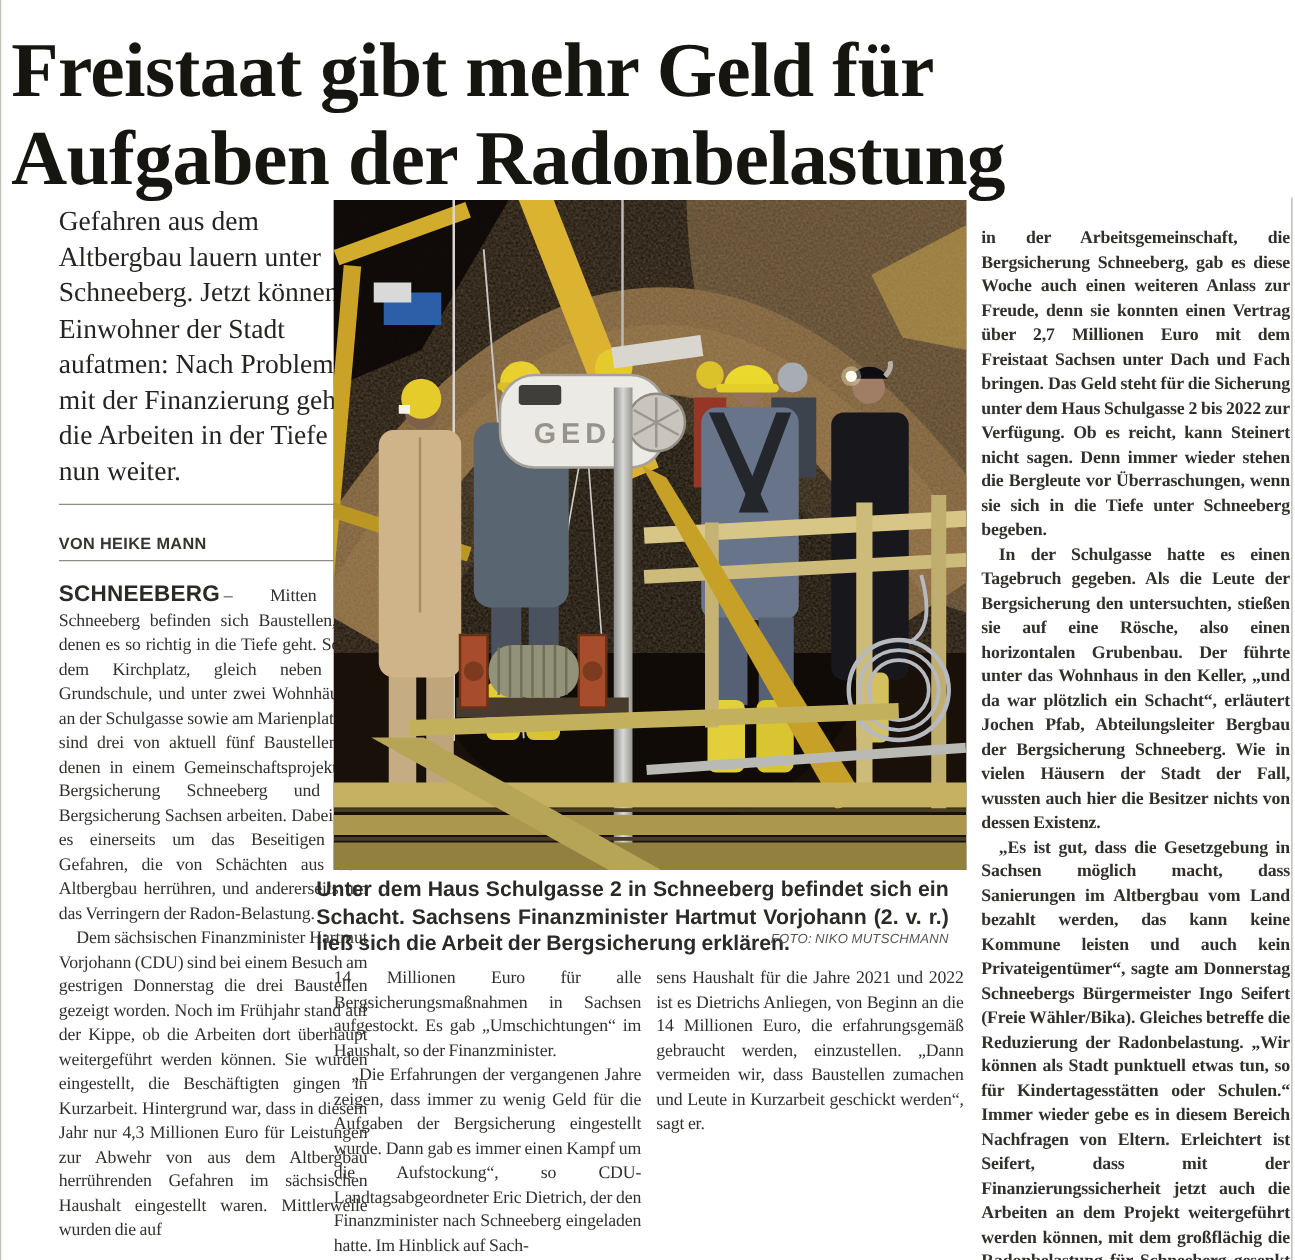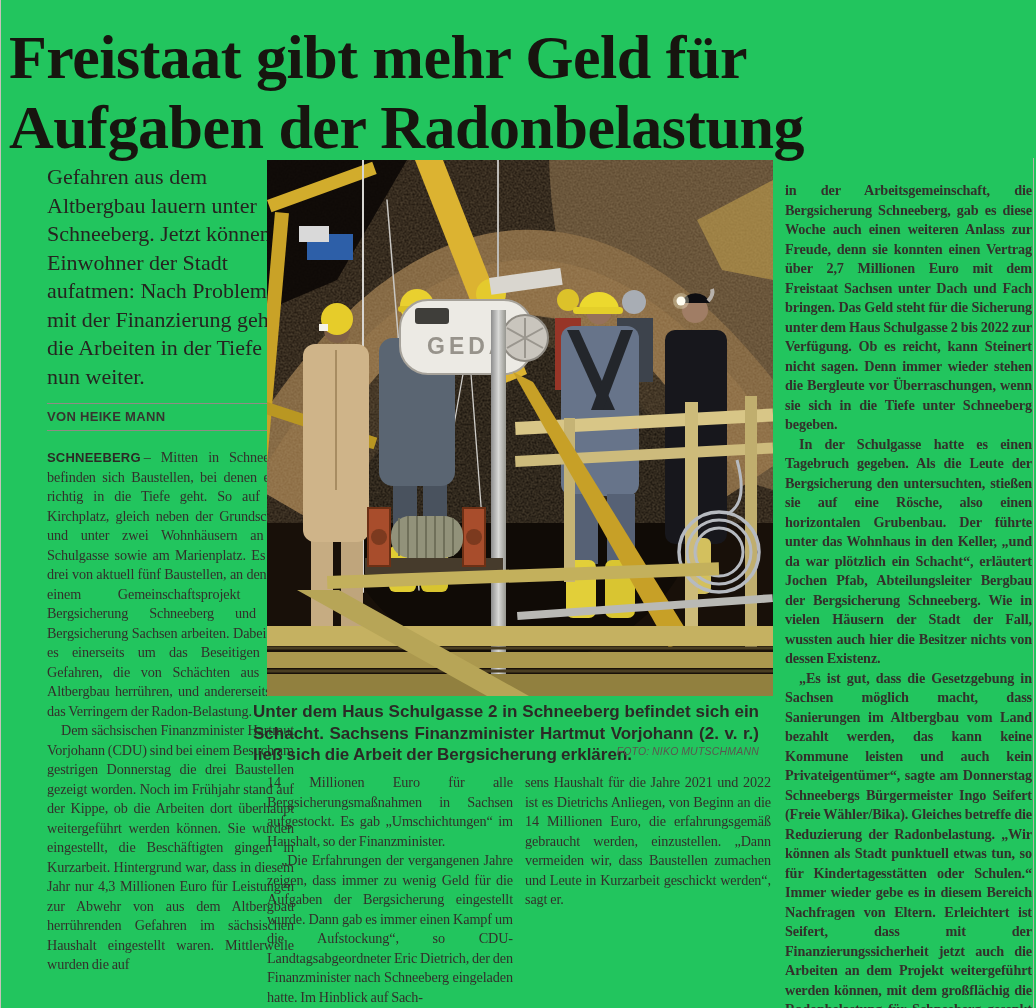--- a/index.html
+++ b/index.html
@@ -1,41 +1,41 @@
 <!DOCTYPE html>
 <html lang="de"><head>
 <meta charset="utf-8">
 <style>
   html,body{margin:0;padding:0;background:#e8e6e2;}
-  .page{position:relative;width:1036px;height:1008px;background:#22c55e;overflow:hidden;
+  .page{position:relative;width:1036px;height:1008px;background:#ffffff;overflow:hidden;
         border-left:1px solid #c6c2ba;box-sizing:border-box;}
   .edge-rule{position:absolute;top:158px;bottom:0;width:1px;background:#b5b1a9;}
   .edge-rule.right{right:2px;}
 
   
   .headline{position:absolute;left:8px;top:-20px;width:1014px;
     font-family:"Liberation Serif",serif;font-weight:700;font-size:62px;line-height:70px;
     color:#17150f;letter-spacing:-0.5px;}
 
   
   .col{position:absolute;overflow:hidden;font-family:"Liberation Serif",serif;color:#33302b;}
   .col1{left:10px;top:163px;width:247px;height:845px;margin-left:36px;}
   .col4{left:784px;top:181px;width:247px;height:845px;font-weight:bold;}
   .cols23{left:266px;top:773px;width:506px;height:235px;display:flex;gap:12px;position:absolute;overflow:hidden;}
   .cols23 .subcol{width:246px;flex:0 0 246px;font-family:"Liberation Serif",serif;color:#33302b;}
 
   .lede{font-size:22px;line-height:28.5px;color:#262420;margin:0 0 12px 0;}
   .byline-block{border-top:1px solid #908c84;border-bottom:1px solid #908c84;
-    padding:5px 0 6px 0;font-family:"Liberation Sans",sans-serif;font-weight:700;
+    padding:23px 0 6px 0;font-family:"Liberation Sans",sans-serif;font-weight:700;
     font-size:13px;letter-spacing:.3px;color:#37342f;}
   .body-start{margin-top:17px;}
   p.body{margin:0;font-size:14.2px;line-height:19.5px;text-align:justify;
     word-spacing:-0.6px;letter-spacing:-0.1px;hyphens:auto;}
   p.body.indent{text-indent:14px;}
-  .dateline{font-family:"Liberation Sans",sans-serif;font-weight:700;font-size:13px;
+  .dateline{font-family:"Liberation Sans",sans-serif;font-weight:700;font-size:18px;
     color:#2c2a25;letter-spacing:.2px;margin-right:3px;}
 
   
   .photo{position:absolute;left:266px;top:160px;width:506px;height:536px;background:#181009;}
   .photo svg{display:block;}
   .caption{position:absolute;left:252px;top:701px;width:506px;
     font-family:"Liberation Sans",sans-serif;font-weight:700;font-size:17px;line-height:21.5px;
     color:#2b2a26;text-align:justify;word-spacing:-0.5px;}
   .credit{position:absolute;right:0;bottom:3px;font-family:"Liberation Sans",sans-serif;
     font-weight:400;font-size:10.5px;letter-spacing:.2px;color:#5a564f;font-style:italic;}

